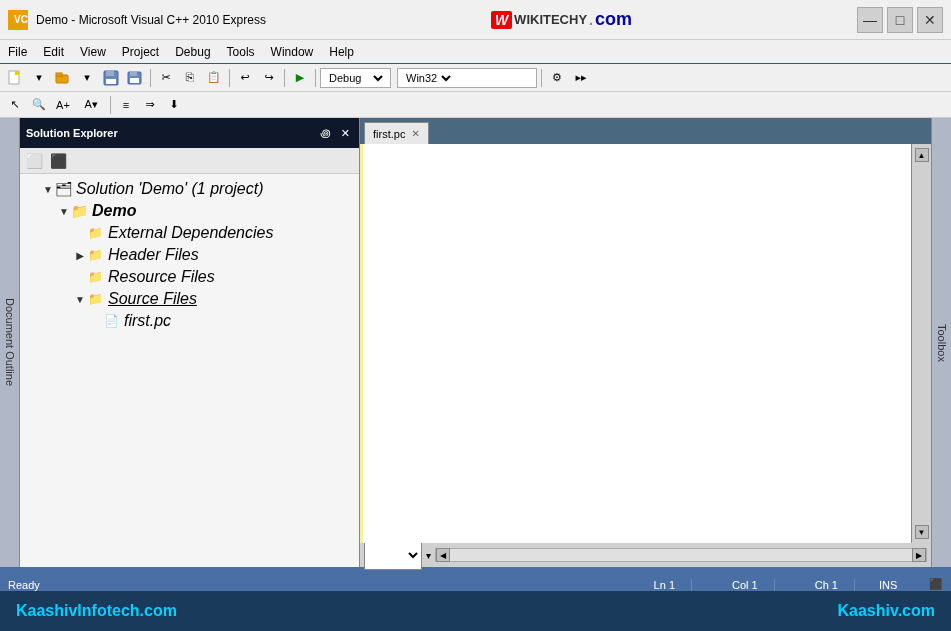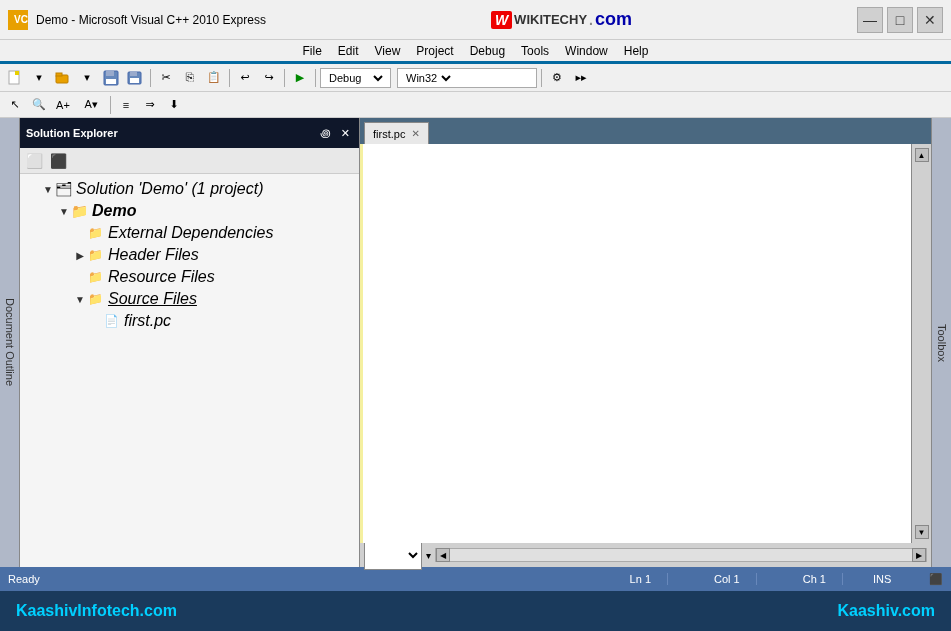--- a/index.html
+++ b/index.html
@@ -46,22 +46,21 @@
       color: #333;
     }
 
     
     .menu-bar {
       height: 24px;
       background: #f0f0f0;
       display: flex;
       align-items: center;
       padding: 0 0;
-      border-bottom: 3px solid #0369a1;
-      justify-content: center;
+      border-bottom: 1px solid #0369a1;
     }
     .menu-item {
       padding: 2px 8px;
       cursor: pointer;
       font-size: 12px;
       color: #000;
     }
 
     
     .toolbar {
@@ -268,23 +267,23 @@
       align-items: center;
       padding: 4px 0;
       gap: 4px;
     }
 
     
     .status-bar {
       height: 24px;
       background: #4a6fa5;
       display: flex;
-      align-items: center;
+      align-items: flex-end;
       padding: 0 8px;
-      gap: 30px;
+      gap: 24px;
       color: white;
       font-size: 11px;
     }
     .status-left { flex: 1; }
     .status-item { padding: 0 16px; border-right: 1px solid #6888bb; }
 
     
     .footer {
       height: 40px;
       background: #1a3a5c;

